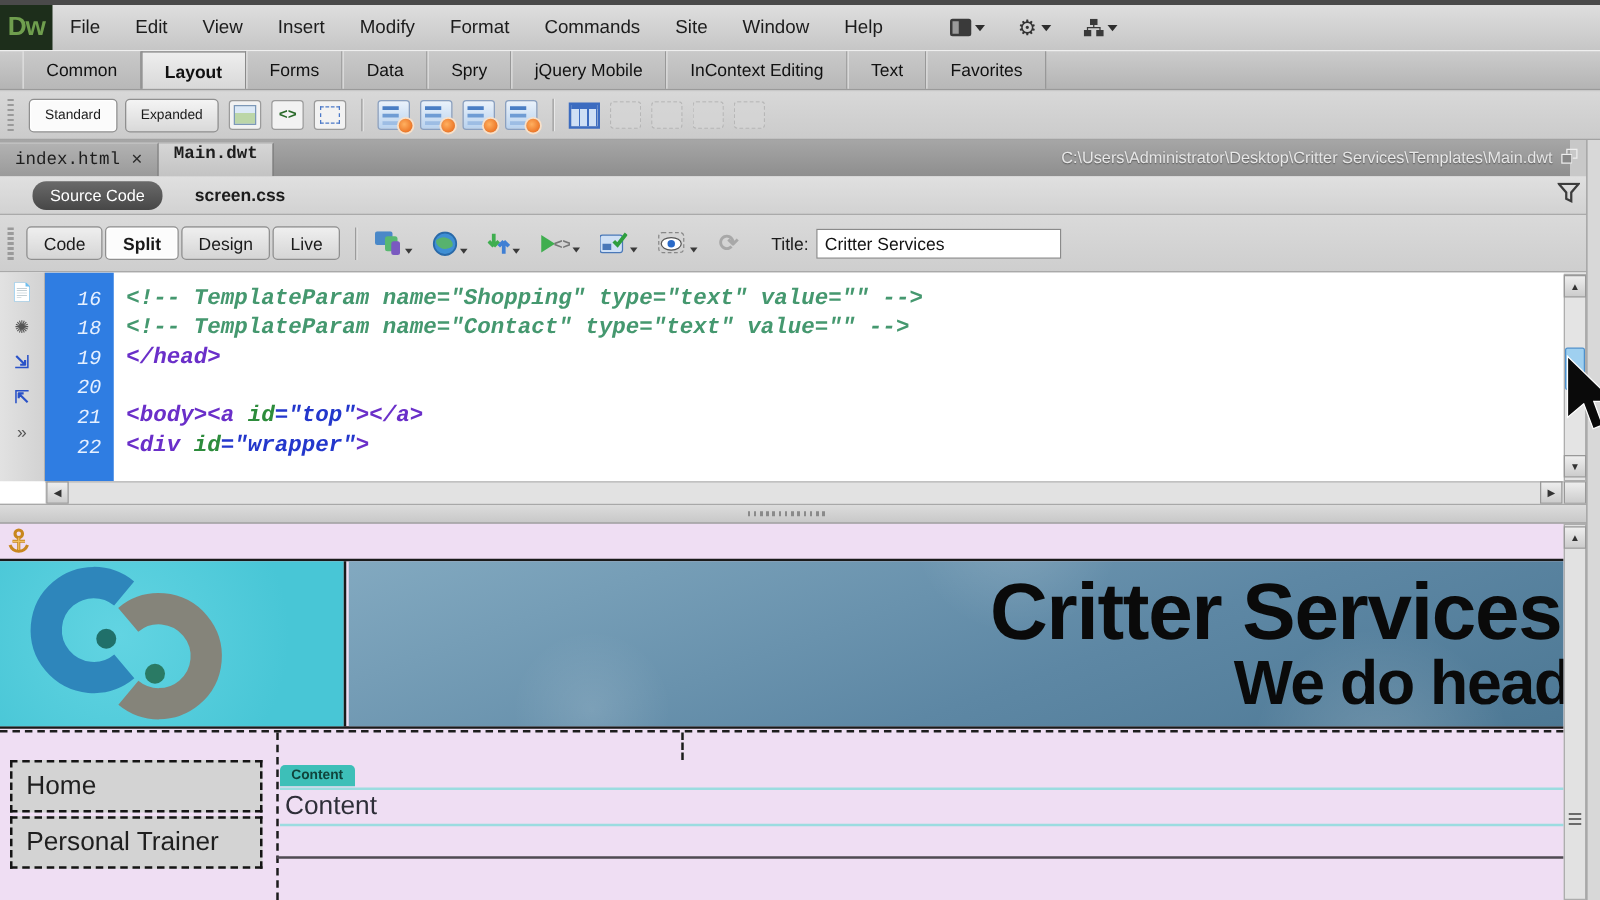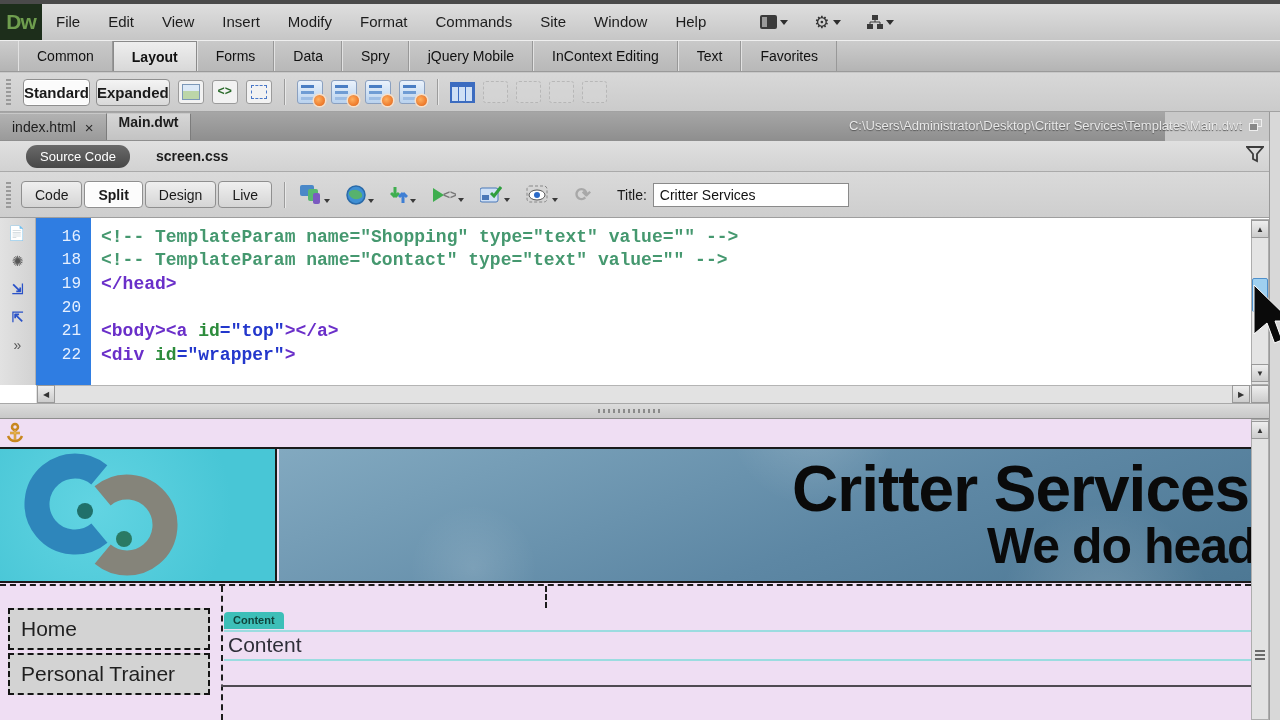--- a/index.html
+++ b/index.html
@@ -26,42 +26,42 @@
     background:linear-gradient(#cccccc,#b4b4b4); border-top:1px solid #efefef; border-bottom:1px solid #9a9a9a;
     display:flex; align-items:stretch; padding-left:18px; }
   .itab { font-size:14px; color:#111; padding:0 18px; display:flex; align-items:center;
     border-right:1px solid #989898; border-left:1px solid #e2e2e2; background:linear-gradient(#c9c9c9,#b8b8b8); }
   .itab.active { background:linear-gradient(#eeeeee,#d8d8d8); border:1px solid #8a8a8a; border-bottom:none; font-weight:bold; }
 
   
   #layoutbar { left:0; top:73px; width:1280px; height:39px; background:linear-gradient(#d8d8d8,#cbcbcb);
     border-bottom:1px solid #a2a2a2; display:flex; align-items:center; gap:8px; padding-left:6px; }
   .grip { width:5px; height:26px; background:repeating-linear-gradient(#9a9a9a 0 2px, transparent 2px 4px); margin-right:4px; }
-  .tbbtn { height:27px; padding:0 0; font-size:15px; color:#1a1a1a; border:1px solid #8f8f8f; border-radius:4px;
-    background:linear-gradient(#f4f4f4,#d9d9d9); display:flex; align-items:center;font-weight:bold; }
+  .tbbtn { height:27px; padding:0 12px; font-size:11px; color:#1a1a1a; border:1px solid #8f8f8f; border-radius:4px;
+    background:linear-gradient(#f4f4f4,#d9d9d9); display:flex; align-items:center; }
   .tbbtn.pressed { background:#fbfbfb; box-shadow:inset 0 0 0 1px #fff; }
   .vsep { width:1px; height:26px; background:#9c9c9c; margin:0 4px; box-shadow:1px 0 0 #e8e8e8; }
   .ibox { width:26px; height:24px; border:1px solid #9b9b9b; border-radius:3px; background:#f2f2f2; position:relative; }
   .ibox .fill { position:absolute; inset:3px; background:linear-gradient(#dce9f7 40%,#bcd6a8 40%); border:1px solid #7c98b8; }
   .ibox .code { position:absolute; inset:0; display:flex; align-items:center; justify-content:center;
     font-family:"Liberation Mono",monospace; font-size:12px; font-weight:bold; color:#2a6a2a; }
   .ibox .dash { position:absolute; inset:4px; border:1px dashed #4a78c8; }
   .spry { width:26px; height:24px; border:1px solid #8aa0c0; border-radius:3px;
     background:linear-gradient(#eaf2fb,#b9d2ee); position:relative; }
   .spry:before { content:""; position:absolute; left:3px; top:4px; right:8px; height:3px; background:#4a7ec4; box-shadow:0 6px 0 #6f9cd4, 0 12px 0 #9dbde4; }
   .spry:after { content:""; position:absolute; right:-3px; bottom:-3px; width:11px; height:11px; border-radius:50%;
     background:radial-gradient(circle at 40% 40%, #ffb060, #e55f10); box-shadow:0 0 0 1.5px #f8e0c8; }
   .tblico { width:25px; height:21px; border:2px solid #3c6cc0; background:
     linear-gradient(#3c6cc0 3px, transparent 3px),
     repeating-linear-gradient(90deg,#cfe0f5 0 6px, #3c6cc0 6px 7px); }
   .ghost { width:25px; height:22px; border:1px dashed #adadad; border-radius:3px; background:#d6d6d6; opacity:.7; }
 
   
-  #doctabs { left:0; top:112px; width:1165px; height:29px; background:linear-gradient(#a6a6a6,#8e8e8e);
-    display:flex; align-items:center; }
+  #doctabs { left:0; top:112px; width:1256px; height:29px; background:linear-gradient(#a6a6a6,#8e8e8e);
+    display:flex; align-items:flex-end;font-family:Liberation Mono, monospace; }
   .dtab { height:27px; display:flex; align-items:center; gap:9px; padding:0 12px; font-size:14px; color:#1d1d1d;
     background:linear-gradient(#b2b2b2,#9a9a9a); border-right:1px solid #7c7c7c; border-top:1px solid #c8c8c8; }
   .dtab.active { background:linear-gradient(#d6d6d6,#c3c3c3); font-weight:bold;flex-direction:column; }
   .tclose { font-size:15px; color:#2a2a2a; line-height:1; }
   #docpath { position:absolute; right:38px; top:118px; font-size:13px; color:#e8e8e8; text-shadow:0 1px 1px #555; }
   #restoreico { position:absolute; right:18px; top:119px; width:13px; height:12px; }
   #restoreico .r1 { position:absolute; right:0; top:0; width:9px; height:8px; border:1.5px solid #eee; }
   #restoreico .r2 { position:absolute; left:0; bottom:0; width:9px; height:8px; border:1.5px solid #eee; background:#888; }
 
   
@@ -85,21 +85,21 @@
   .refresh { font-size:19px; color:#a8a8a8; font-weight:bold; margin:0 6px; }
 
   
   #codearea { left:0; top:218px; width:1280px; height:185px; background:#fff; overflow:hidden; }
   #codingbar { position:absolute; left:0; top:0; width:36px; height:167px; background:linear-gradient(90deg,#e2e2e2,#d2d2d2);
     border-right:1px solid #b0b0b0; display:flex; flex-direction:column; align-items:center; gap:14px; padding-top:8px; }
   .cbico { font-size:14px; color:#555; line-height:1; }
   .cbico.blue { color:#2a52c8; font-weight:bold; }
   #gutter { position:absolute; left:36px; top:0; width:55px; height:167px; background:var(--gutter-blue,#2f7de2); }
   #code-lines { position:absolute; left:36px; top:7px; width:1210px; }
-  .cl { display:flex; height:23.6px; align-items:center; }
+  .cl { display:flex; height:23.6px; align-items:flex-end;font-style:italic; }
   .ln { width:55px; flex:0 0 55px; text-align:right; padding-right:10px; color:#e6f0ff;
     font-family:"Liberation Mono",monospace; font-size:16px; }
   .ct { font-family:"Liberation Mono",monospace; font-size:18px; font-weight:bold; white-space:pre; padding-left:10px; }
   .seg-com { color:var(--comment-green,#45986f); }
   .seg-tag { color:var(--tag-purple,#6a2fc9); }
   .seg-attr { color:var(--attr-green,#2d8c3c); }
   .seg-val { color:var(--value-blue,#2337cc); }
   .sbtn { position:absolute; width:18px; height:18px; background:linear-gradient(#eee,#ccc); border:1px solid #999;
     display:flex; align-items:center; justify-content:center; font-size:8px; color:#333; }
   #vscroll-code { position:absolute; left:1251px; top:219px; width:18px; height:166px; background:#e4e4e4; border:1px solid #adadad; }

